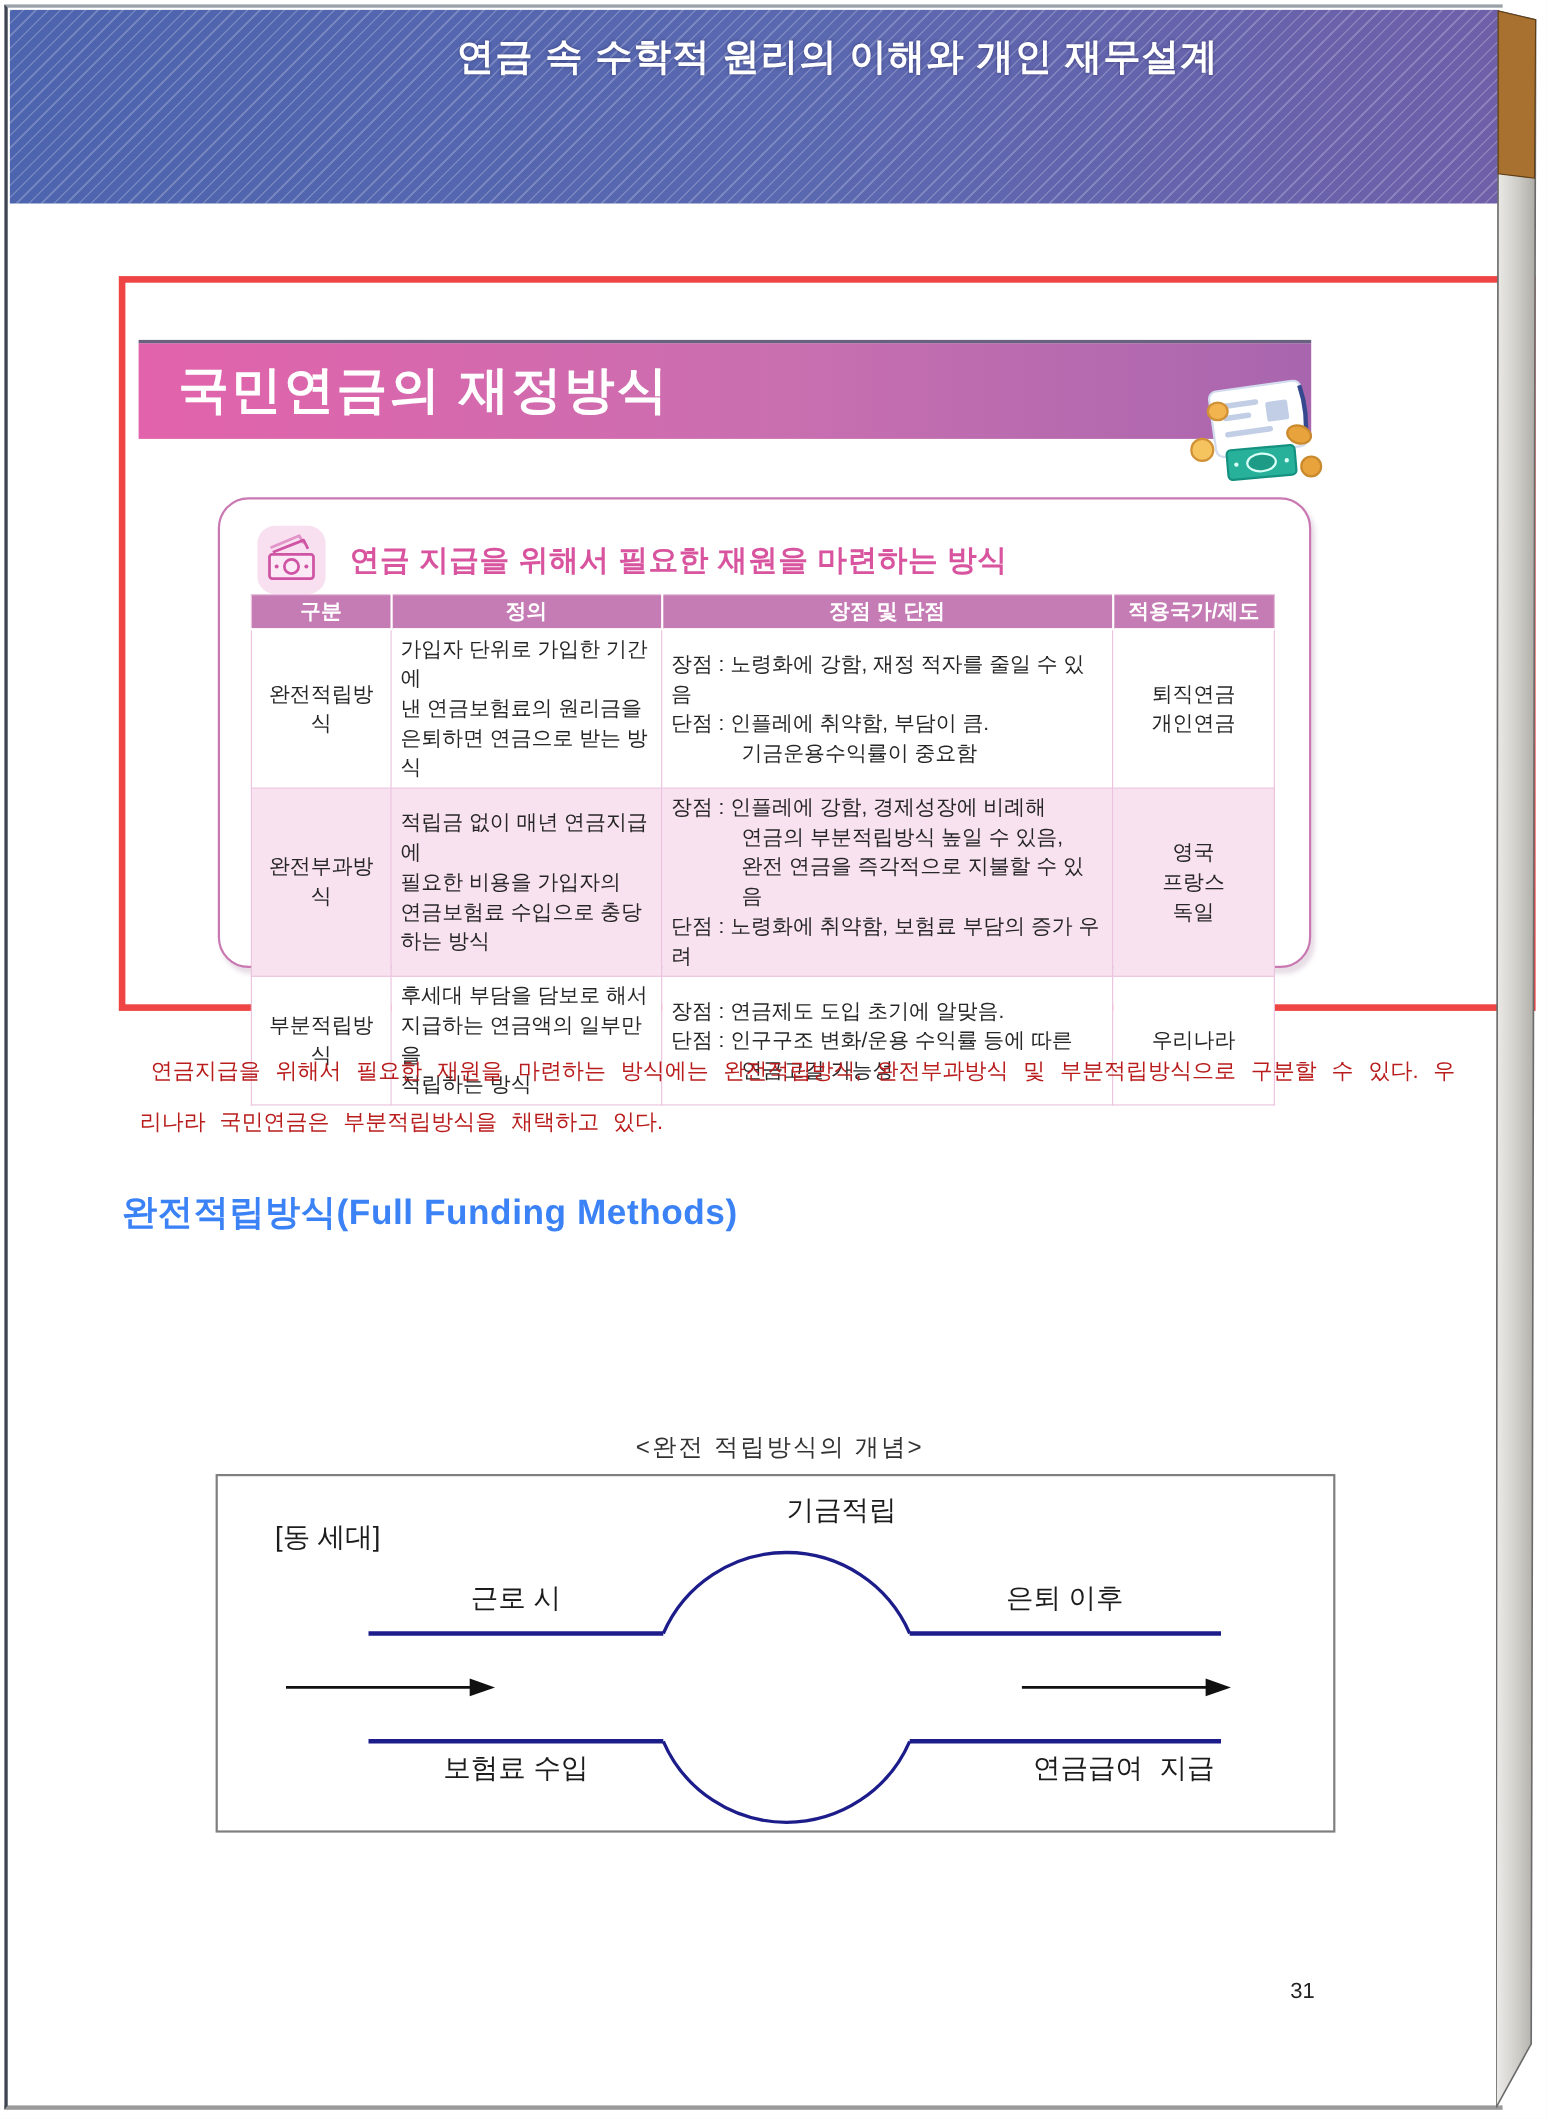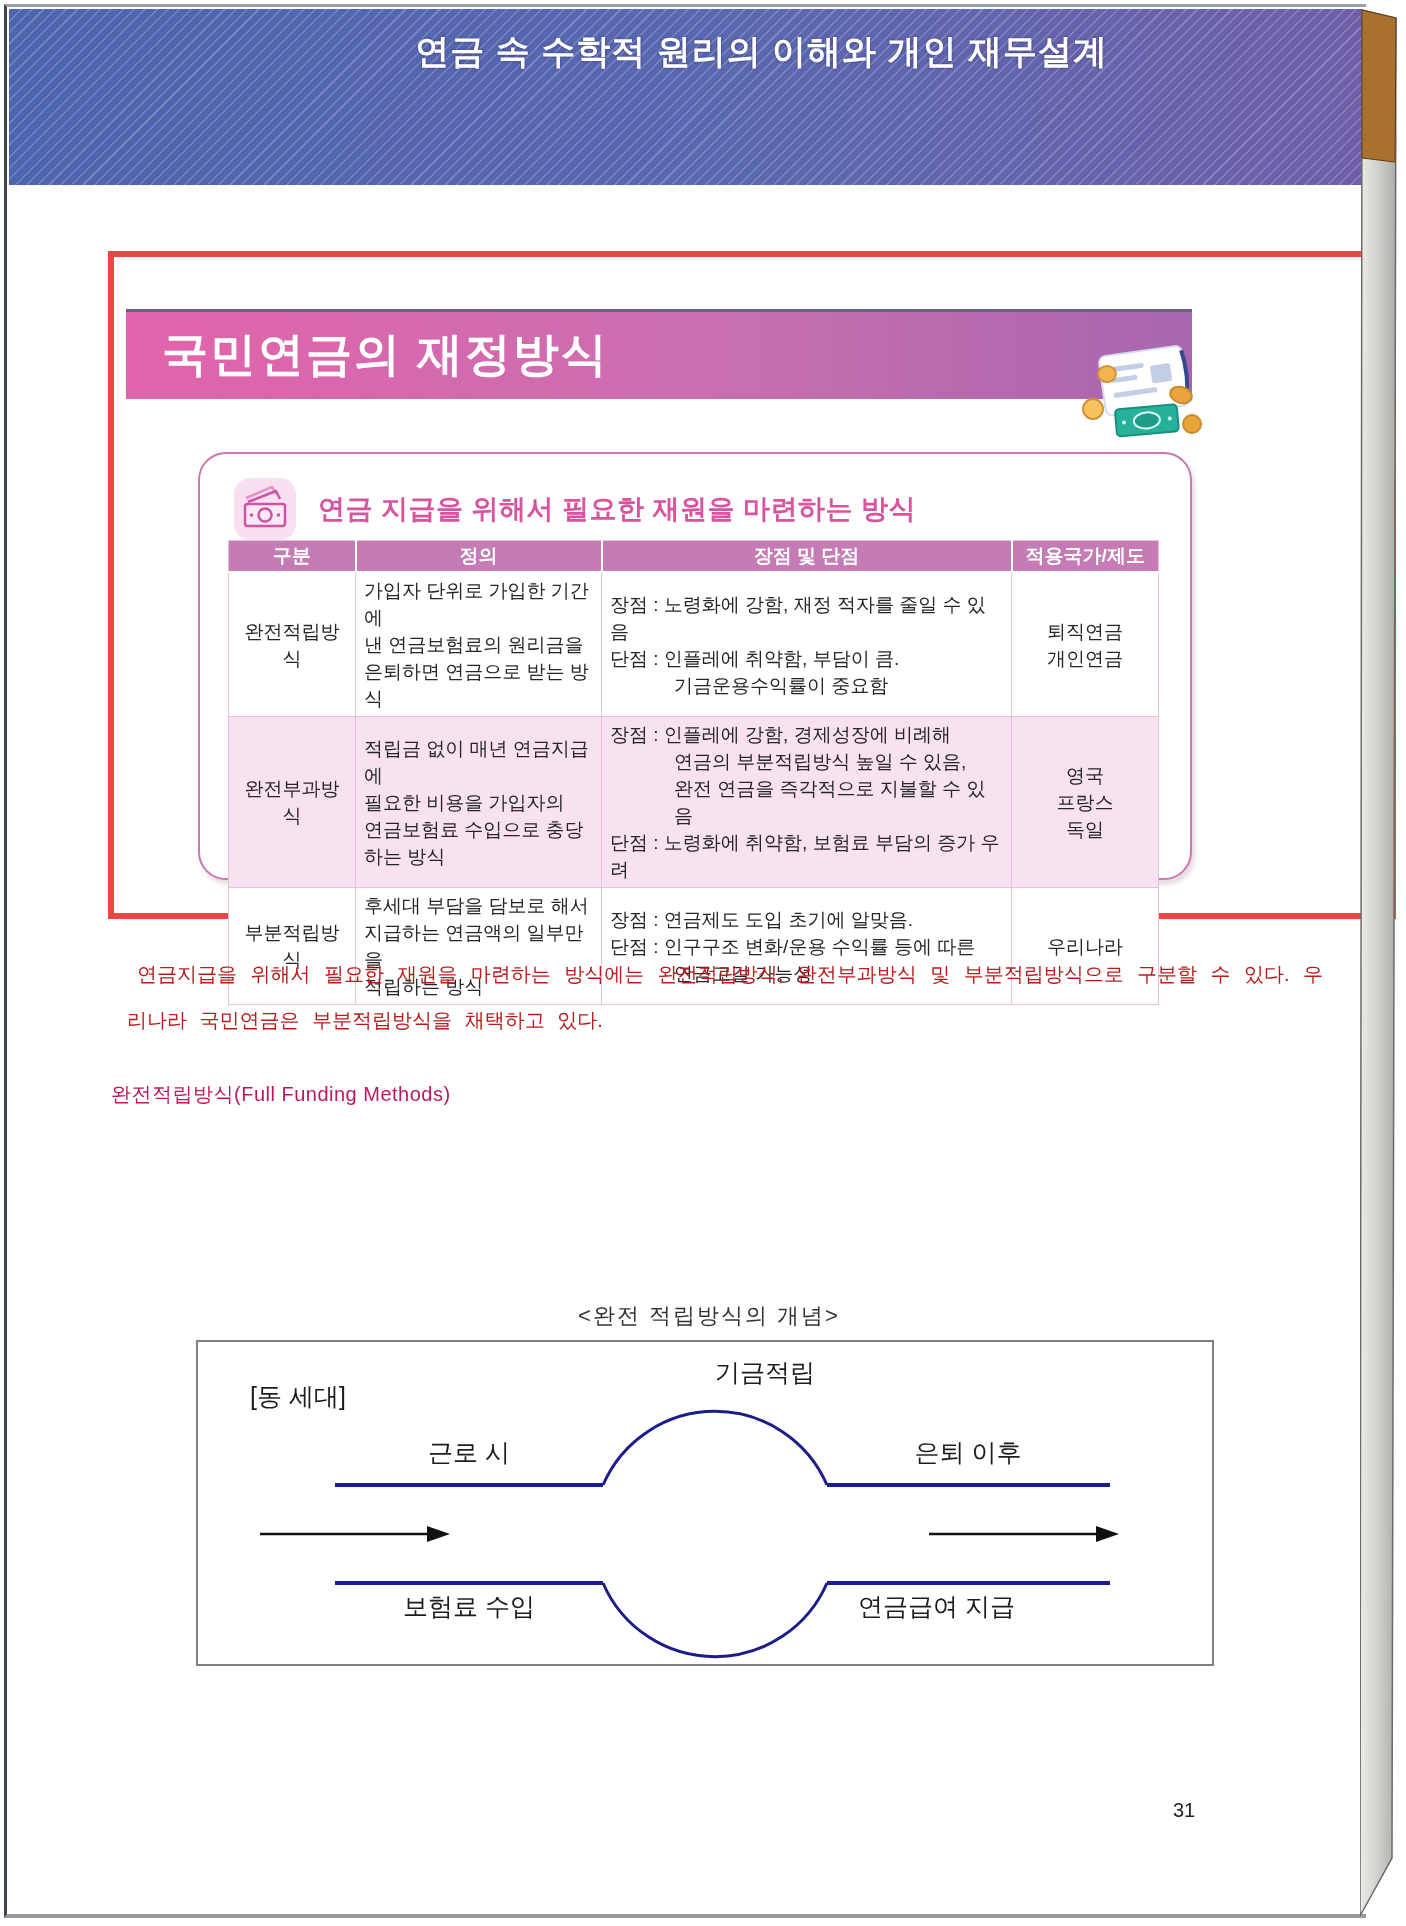--- a/index.html
+++ b/index.html
@@ -41,35 +41,35 @@
     vertical-align:middle;padding:4px 8px;background:#fff;box-sizing:border-box;}
   .row-pink td{background:var(--row_pink_bg,#f9e2f0);}
   .r1 td{height:88px;} .r2 td{height:114px;} .r3 td{height:88px;}
   .c-cat,.c-country{text-align:center;}
   .c-def{padding-left:12px;} .c-pc{padding-left:12px;}
   .c-pc .indent{padding-left:64px;}
   
   .para{position:absolute;left:120px;width:1196px;font-size:20px;line-height:46px;color:#b91c1c;
     text-align:justify;word-spacing:7px;text-indent:10px;margin:0;}
   .para-1{top:944px;} .para-2{top:1146px;text-indent:0;}
-  .section-heading{position:absolute;left:104px;top:1074px;font-size:20px;font-weight:400;color:#be185d;
+  .section-heading{position:absolute;left:104px;top:1074px;font-size:32px;font-weight:700;color:#3b82f6;
     letter-spacing:.5px;margin:0;}
   .caption{position:absolute;left:104px;top:1294px;width:1196px;text-align:center;font-size:22px;
     color:#333;letter-spacing:2px;}
   
   .diagram{position:absolute;left:189px;top:1333px;width:1018px;height:326px;background:#fff;
     border:2px solid #7f7f7f;box-sizing:border-box;}
   .diagram svg{position:absolute;left:0;top:0;}
   .d-label{position:absolute;font-size:25px;color:#1c1c1c;font-weight:500;white-space:nowrap;}
   .d-gen{left:52px;top:38px;}
   .d-fund{left:417px;width:200px;text-align:right;top:14px;}
   .d-work{left:171px;width:200px;text-align:center;top:94px;}
   .d-retire{left:670px;width:200px;text-align:center;top:94px;}
   .d-premium{left:171px;width:200px;text-align:center;top:248px;}
-  .d-benefit{left:660px;width:200px;text-align:left;top:248px;}
+  .d-benefit{left:706px;width:200px;text-align:right;top:248px;font-family:Liberation Mono, monospace;}
   .nline{stroke:var(--line_navy,#1c1d8a);}
   
   .page-num{position:absolute;left:1166px;top:1792px;width:50px;text-align:left;font-size:20px;color:#222;}
   .edge{position:absolute;right:0;top:0;width:46px;height:1926px;}
 </style>
 </head>
 <body>
 
 <div class="page">
   <div class="sheet">

